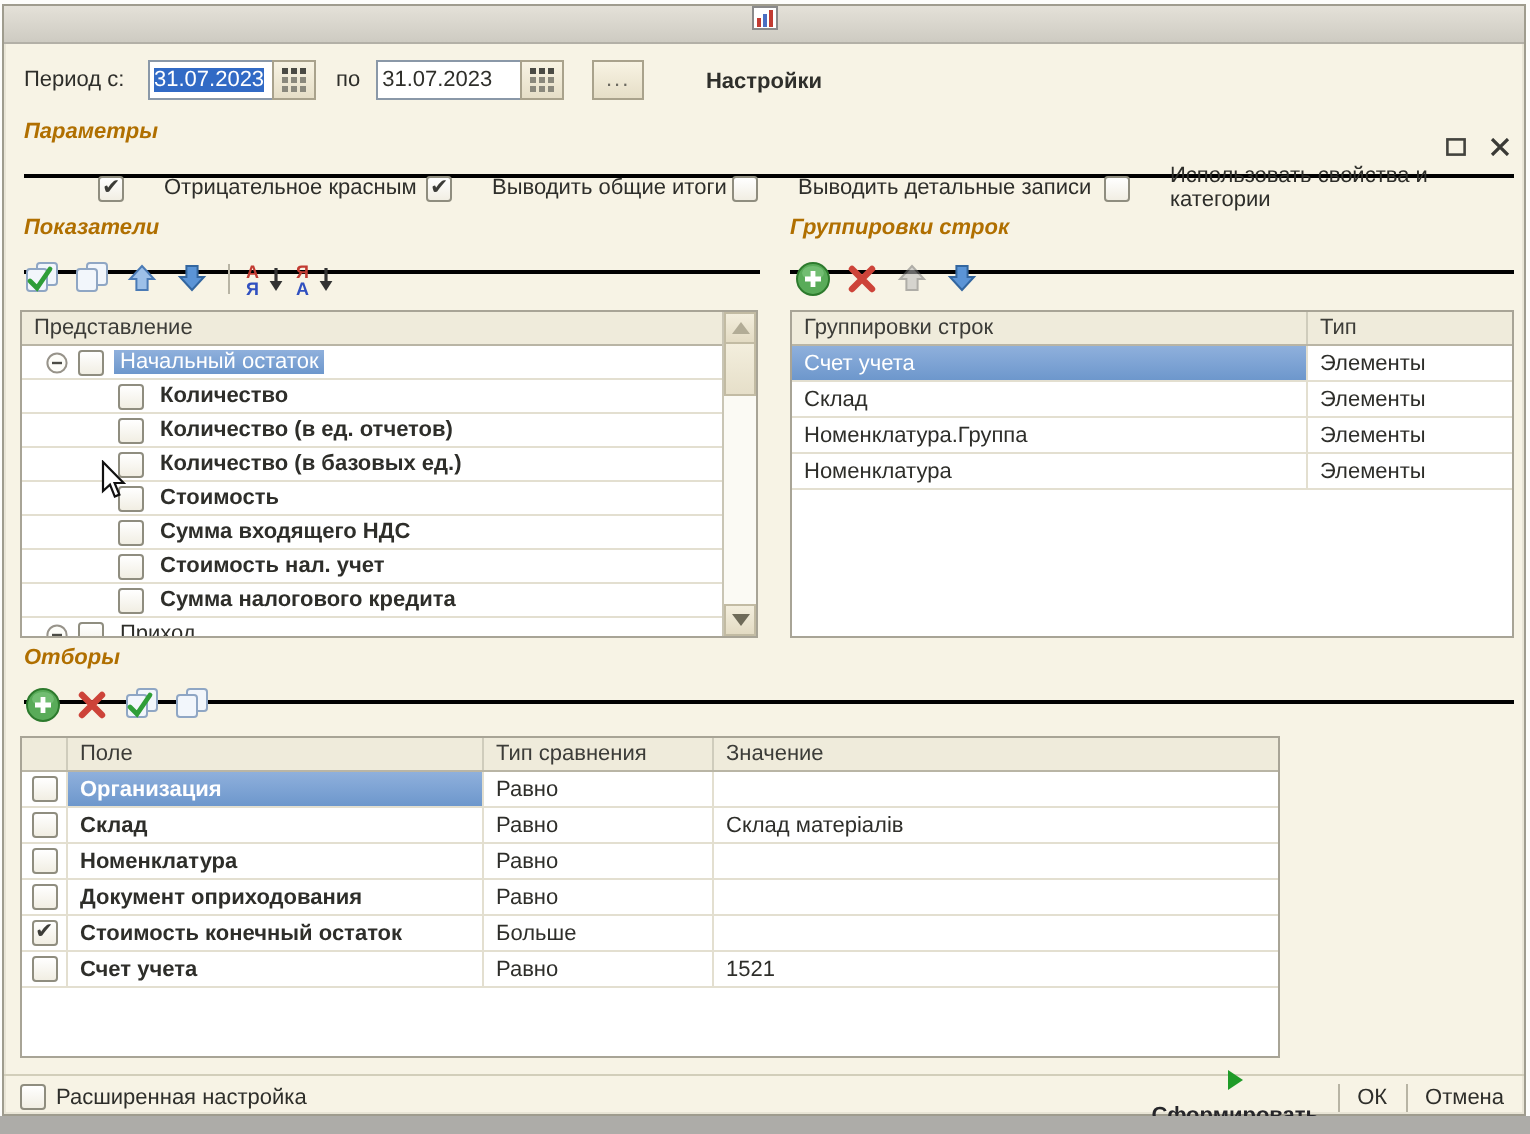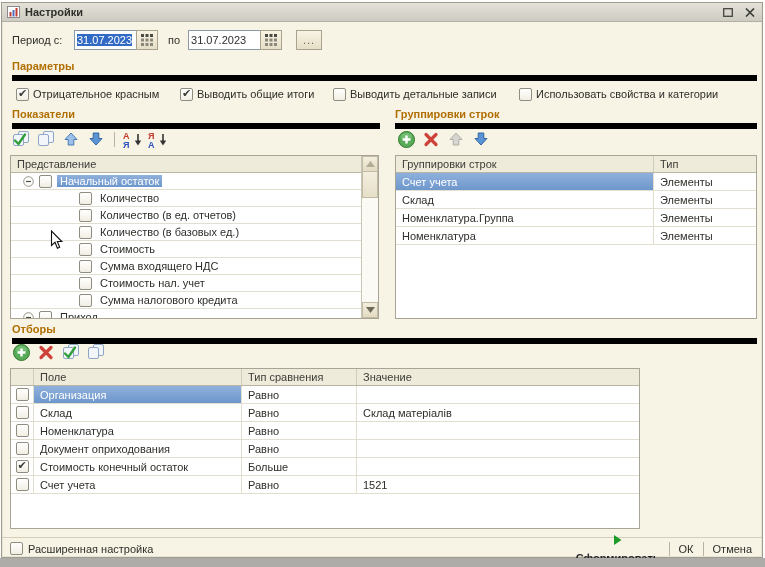--- a/index.html
+++ b/index.html
@@ -13,21 +13,21 @@
     background:#f7f3e5; border:1px solid #9f9c8e;
     box-shadow: inset 0 0 0 1px #e9e5d6;
   }
   .bottom-strip { position:absolute; left:0; top:558px; width:765px; height:9px; background:#adaca8; }
 
   
   #titlebar {
     position:absolute; left:0; top:0; right:0; height:19px;
     background:linear-gradient(#e4e1d8,#cecbc2);
     border-bottom:1px solid #b3b0a7;
-    display:flex; align-items:center; padding:0 5px; gap:5px;
+    display:flex; align-items:center; padding:0 5px; gap:20px;flex-direction:column;
   }
   #title { font-weight:bold; color:#2f2f2b; }
   .win-btns { margin-left:auto; display:flex; gap:8px; align-items:center; }
   .win-btn { display:flex; align-items:center; justify-content:center; width:14px; height:13px; cursor:default; }
 
   
   #period-row { position:absolute; left:10px; top:26px; height:22px; display:flex; align-items:center; }
   .p-label { width:62px; }
   .date-field { display:flex; height:20px; }
   .date-input {
@@ -40,30 +40,30 @@
     display:flex; align-items:center; justify-content:center; font:inherit; color:#6b6960;
   }
   .cal-btn { width:22px; }
   .p-to { margin:0 8px 0 10px; }
   .more-btn { width:26px; margin-left:14px; letter-spacing:1px; }
   .date-field.second .date-input { width:72px; }
 
   
   .section-title {
     position:absolute; font-weight:bold; color:#b06f00;
-    border-bottom:6px solid #000000; padding-bottom:2px; line-height:13px;
+    border-bottom:2px solid #000000; padding-bottom:14px; line-height:13px;font-style:italic;
   }
   #t-params  { left:10px;  top:57px;  width:745px; }
   #t-ind     { left:10px;  top:105px; width:368px; }
   #t-group   { left:393px; top:105px; width:362px; }
   #t-filters { left:10px;  top:320px; width:745px; }
 
   
   #params-row { position:absolute; left:0; top:84px; width:100%; height:15px; }
-  .param { position:absolute; display:flex; gap:4px; align-items:center; height:14px; }
+  .param { position:absolute; display:flex; gap:20px; align-items:center; height:14px;margin-left:33px; }
   .param:nth-of-type(1){ left:14px; } .param:nth-of-type(2){ left:178px; }
   .param:nth-of-type(3){ left:331px; } .param:nth-of-type(4){ left:517px; }
 
   .cb {
     width:13px; height:13px; flex:none; position:relative;
     background:linear-gradient(#ffffff,#f1eee3); border:1px solid #8f8d7f; border-radius:2px;
   }
   .cb.on::after { content:"✔"; position:absolute; left:1px; top:-2px; font-size:11px; color:#3d3d39; }
 
   
@@ -85,21 +85,21 @@
     display:flex; align-items:center; height:17px;
   }
   .thead .hcell { display:flex; align-items:center; height:100%; padding:0 6px; }
   .b-r { border-right:1px solid #cfccbc; }
 
   
   #tree-head { position:absolute; left:0; top:0; right:17px; }
   #tree-rows { position:absolute; left:0; top:17px; right:17px; bottom:0; overflow:hidden; }
   .tree-row { height:17px; display:flex; align-items:center; gap:5px;
               border-bottom:1px solid #e3dfd0; padding-left:12px; }
-  .tree-row.child { padding-left:68px; }
+  .tree-row.child { padding-left:48px;font-weight:bold; }
   .expander { width:11px; height:11px; display:inline-flex; }
   .tlbl { padding:0 3px; white-space:nowrap; }
   .sel { background:linear-gradient(#8fb0dc,#6d97cc); color:#fff; }
 
   
   #tree-scroll { position:absolute; right:0; top:0; bottom:0; width:17px;
                  background:#f8f5ec; border-left:1px solid #c9c5b4;
                  display:flex; flex-direction:column; }
   .sb-btn { height:16px; flex:none; background:linear-gradient(#f3eedd,#e3dbc3);
             border:1px solid #c2bba3; display:flex; align-items:center; justify-content:center; }
@@ -113,21 +113,21 @@
   .g-cell { display:flex; align-items:center; padding:0 6px; white-space:nowrap; overflow:hidden; }
   .g1 { width:258px; border-right:1px solid #e3dfd0; }
   .g2 { flex:1; }
   .gh1 { width:258px; } .gh2 { flex:1; }
 
   
   #filter-rows { position:absolute; left:0; top:17px; right:0; bottom:0; }
   .f-row { height:18px; display:flex; border-bottom:1px solid #e3dfd0; }
   .f-cell { display:flex; align-items:center; padding:0 6px; white-space:nowrap; overflow:hidden; }
   .f-cb   { width:23px; justify-content:center; padding:0; border-right:1px solid #e3dfd0; }
-  .f-field{ width:208px; border-right:1px solid #e3dfd0; }
+  .f-field{ width:208px; border-right:1px solid #e3dfd0;font-weight:bold; }
   .f-comp { width:115px; border-right:1px solid #e3dfd0; }
   .f-val  { flex:1; }
   .fh0 { width:23px; } .fh1 { width:208px; } .fh2 { width:115px; } .fh3 { flex:1; }
 
   
   #footer { position:absolute; left:0; right:0; top:534px; height:22px;
             border-top:1px solid #d2ceba; display:flex; align-items:center; padding:0 8px; }
   .adv { display:flex; align-items:center; gap:5px; }
   .f-right { margin-left:auto; display:flex; align-items:center; }
   .flat-btn { border:none; background:transparent; font:inherit; color:#2e2e2a; padding:0 2px; }

